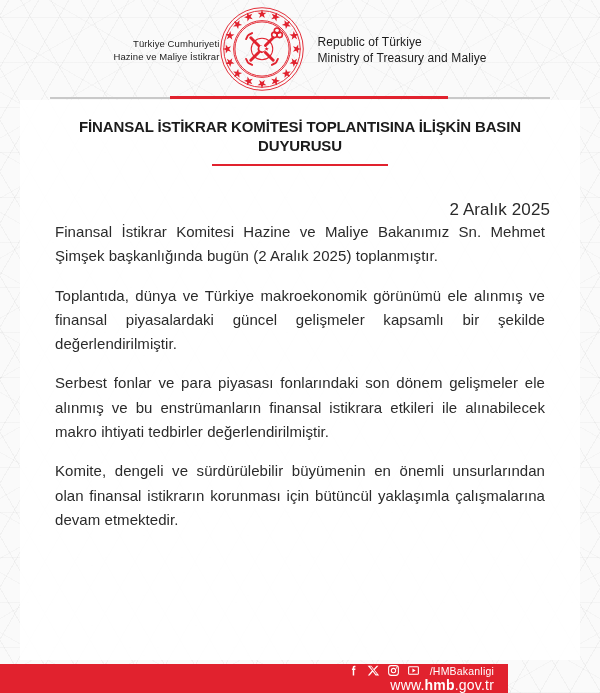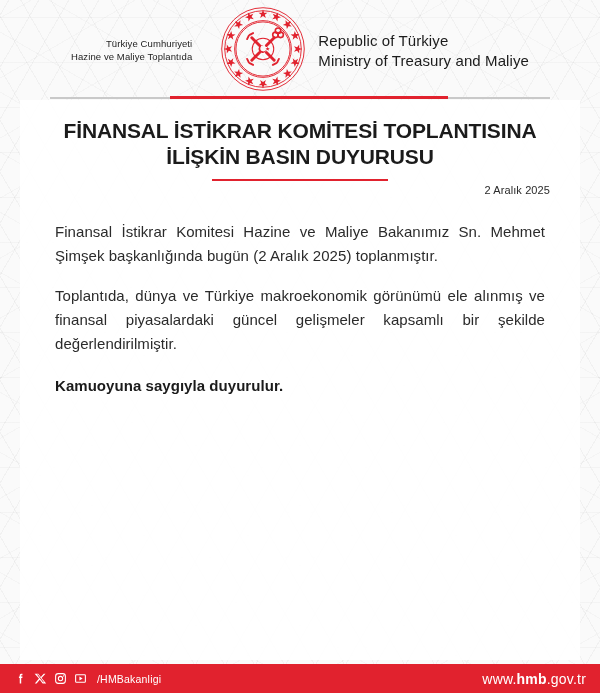--- a/index.html
+++ b/index.html
@@ -60,33 +60,33 @@
     top: 14px;
     width: 600px;
     height: 74px;
     display: flex;
     align-items: center;
     justify-content: center;
     gap: 0px;
   }
   .brand-tr {
     text-align: right;
-    padding-right: 28px;
+    padding-right: 0;
     line-height: 1.32;
     color: #1c1c1c;
     font-size: 9.5px;
     letter-spacing: 0.1px;
     white-space: nowrap;
   }
   .brand-en {
     text-align: left;
     padding-left: 12px;
     line-height: 1.32;
     color: #1c1c1c;
-    font-size: 15px;
+    font-size: 12px;
     letter-spacing: 0.1px;
     white-space: nowrap;
   }
   .brand-line { display: block; }
 
   .emblem {
     width: 86px;
     height: 86px;
     flex: 0 0 86px;
     position: relative;
@@ -117,40 +117,40 @@
 
   
   .title-block {
     position: absolute;
     left: 40px;
     top: 118px;
     width: 520px;
     text-align: center;
   }
   .title-text {
-    font-size: 21px;
+    font-size: 15px;
     font-weight: bold;
     color: #1b1b1b;
     line-height: 1.26;
     letter-spacing: -0.15px;
     margin: 0;
   }
   .title-rule {
     margin: 8px auto 0 auto;
     width: 176px;
     height: 2.5px;
     background: #e1222e;
   }
 
   
   .date-line {
     position: absolute;
     right: 50px;
-    top: 184px;
-    font-size: 11px;
+    top: 200px;
+    font-size: 17px;
     color: #2a2a2a;
     letter-spacing: 0.1px;
   }
 
   
   .body-copy {
     position: absolute;
     left: 55px;
     top: 220px;
     width: 490px;
@@ -169,28 +169,29 @@
     text-align: left;
     margin-top: 18px;
     color: #1b1b1b;
   }
 
   
   .footer {
     position: absolute;
     left: 0;
     bottom: 0;
-    width: 600px;
+    width: 508px;
     height: 29px;
     background: #e1222e;
     display: flex;
-    align-items: center;
+    align-items: flex-end;
     justify-content: space-between;
     padding: 0 14px;
     box-sizing: border-box;
+    flex-direction: column;
   }
   .footer-left {
     display: flex;
     align-items: center;
     gap: 7px;
   }
   .soc {
     display: inline-flex;
     align-items: center;
     justify-content: center;
@@ -218,21 +219,21 @@
 <div class="page">
 
   <div class="bg-pattern"></div>
   <div class="sheet"></div>
 
   <div class="header">
     <div class="header-inner">
 
       <div class="brand-tr">
         <span class="brand-line">Türkiye Cumhuriyeti</span>
-        <span class="brand-line">Hazine ve Maliye Toplantıda</span>
+        <span class="brand-line">Hazine ve Maliye İstikrar</span>
       </div>
 
       <div class="emblem">
         <svg viewBox="0 0 100 100" xmlns="http://www.w3.org/2000/svg">
           <g fill="none" stroke="#e1222e" stroke-width="1.1">
             <circle cx="50" cy="50" r="48"></circle>
             <circle cx="50" cy="50" r="44.5"></circle>
             <circle cx="50" cy="50" r="33"></circle>
             <circle cx="50" cy="50" r="31.5"></circle>
           </g>
@@ -302,21 +303,22 @@
   <div class="title-block">
     <h1 class="title-text">FİNANSAL İSTİKRAR KOMİTESİ TOPLANTISINA İLİŞKİN BASIN DUYURUSU</h1>
     <div class="title-rule"></div>
   </div>
 
   <div class="date-line">2 Aralık 2025</div>
 
   <div class="body-copy">
     <p class="para">Finansal İstikrar Komitesi Hazine ve Maliye Bakanımız Sn. Mehmet Şimşek başkanlığında bugün (2 Aralık 2025) toplanmıştır.</p>
     <p class="para">Toplantıda, dünya ve Türkiye makroekonomik görünümü ele alınmış ve finansal piyasalardaki güncel gelişmeler kapsamlı bir şekilde değerlendirilmiştir.</p>
-    <p class="para closing">Kamuoyuna saygıyla duyurulur.</p>
+    <p class="para">Serbest fonlar ve para piyasası fonlarındaki son dönem gelişmeler ele alınmış ve bu enstrümanların finansal istikrara etkileri ile alınabilecek makro ihtiyati tedbirler değerlendirilmiştir.</p>
+    <p class="para">Komite, dengeli ve sürdürülebilir büyümenin en önemli unsurlarından olan finansal istikrarın korunması için bütüncül yaklaşımla çalışmalarına devam etmektedir.</p>
   </div>
 
   <div class="footer">
 
     <div class="footer-left">
 
       <span class="soc">
         <svg width="13" height="13" viewBox="0 0 24 24">
             <path d="M15.6 8.2h-2.3V6.7c0-.7.4-.9.8-.9h1.5V3.1h-2.1c-2.3 0-2.9 1.7-2.9 2.8v2.3H9.1v2.8h1.5V21h2.7v-10h2.1z"></path>
           </svg>

